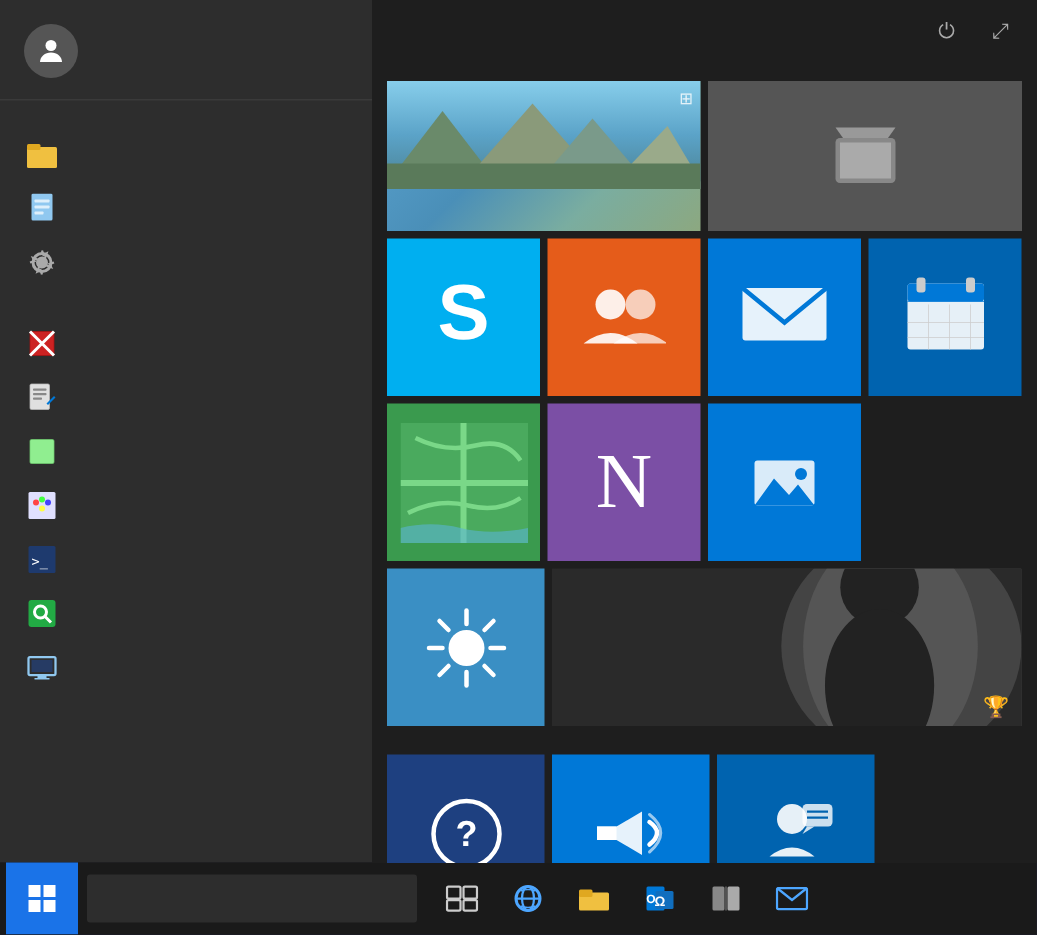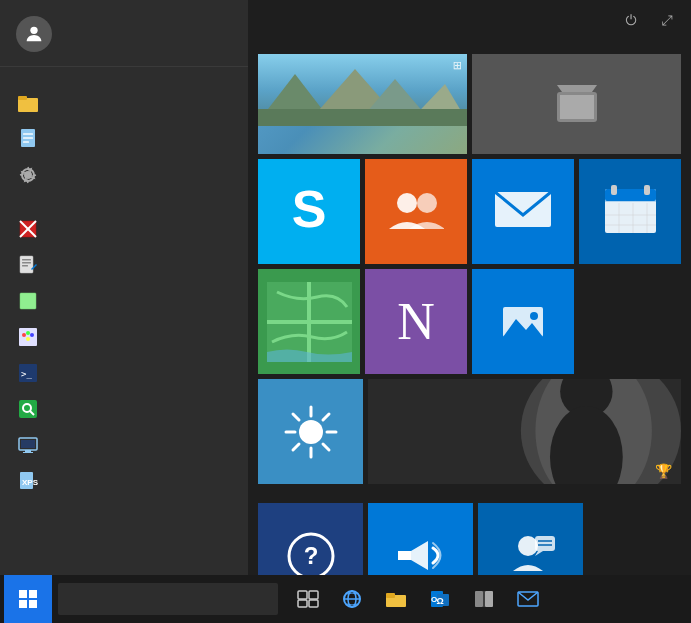--- a/index.html
+++ b/index.html
@@ -380,29 +380,20 @@
         <svg width="20" height="20" viewBox="0 0 20 20">
           <rect x="1" y="3" width="18" height="12" rx="1" fill="none" stroke="#90c8f0" stroke-width="1.5"></rect>
           <rect x="7" y="15" width="6" height="2" fill="#90c8f0"></rect>
           <rect x="5" y="17" width="10" height="1" fill="#90c8f0"></rect>
           <rect x="3" y="5" width="14" height="8" fill="#224488" opacity="0.6"></rect>
         </svg>
       </div>
       <span></span>
     </div>
 
-    <div class="menu-item">
-      <div class="menu-icon">
-        <svg width="20" height="20" viewBox="0 0 20 20">
-          <rect x="2" y="1" width="13" height="17" rx="1" fill="#90c8f0"></rect>
-          <text x="4" y="14" font-size="8" fill="white" font-weight="bold">XPS</text>
-        </svg>
-      </div>
-      <span></span>
-    </div>
 
     <div class="alle-apps">
       <span></span>
       <span></span>
     </div>
 
   </div>
 
   <div class="right-panel">
 

